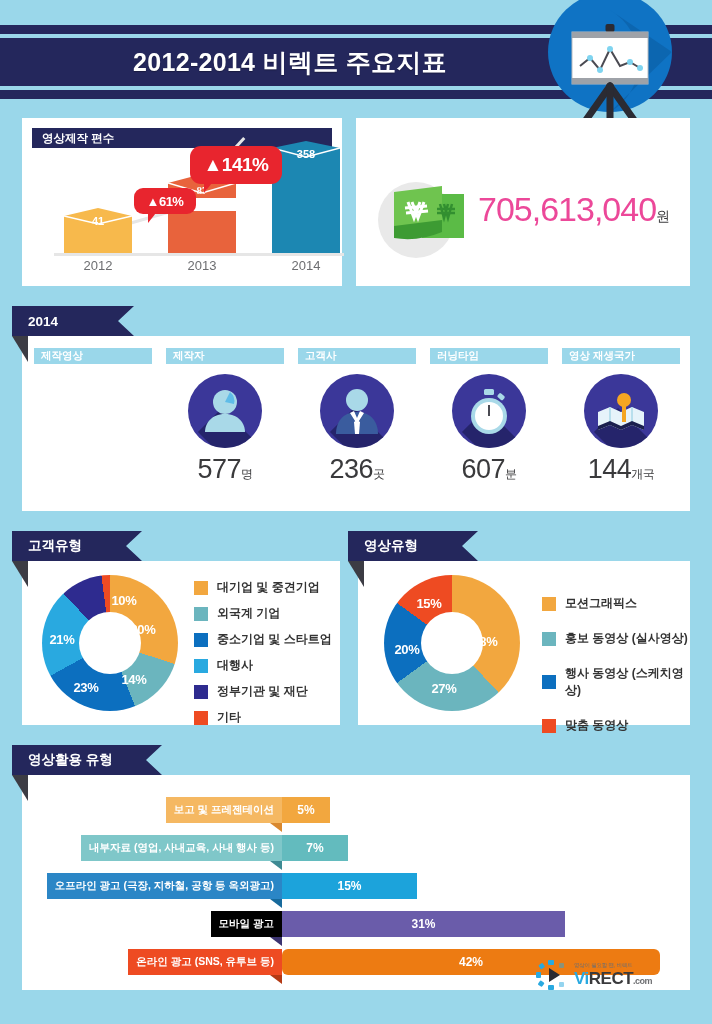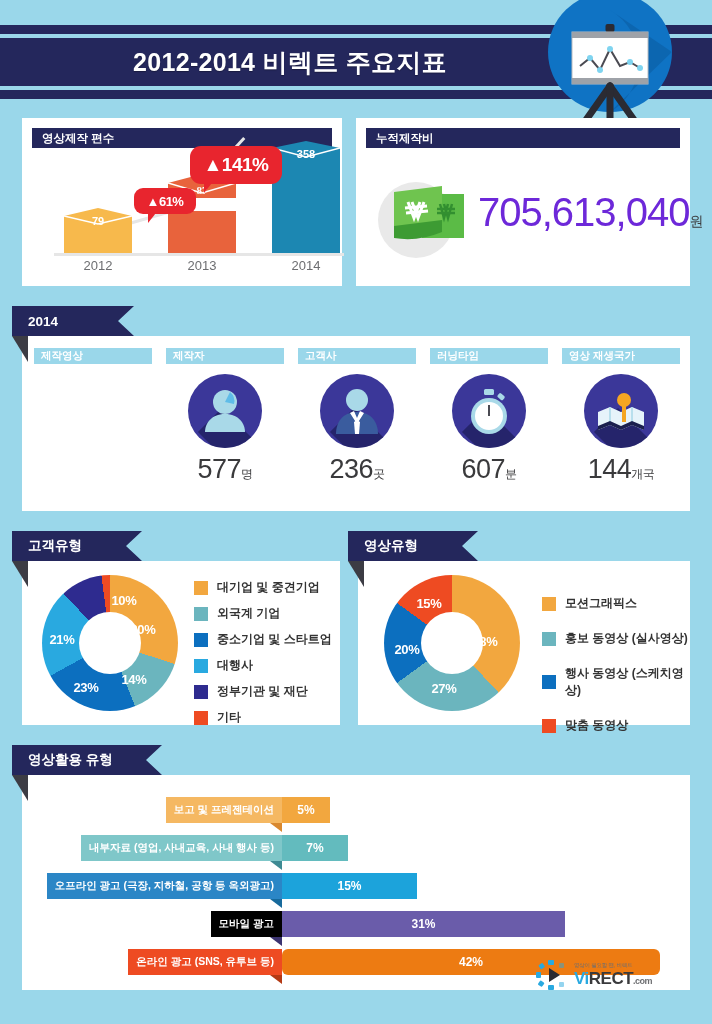--- a/index.html
+++ b/index.html
@@ -168,21 +168,21 @@
       <div class="trend" style="left:150px; top:96px; width:106px; transform:rotate(-47deg);"></div>
 
       <div class="colbar" style="left:42px; top:90px; width:68px; height:45px;">
         <div class="body" style="height:25px; background:#F7B94C;"></div>
         <div class="cap" style="bottom:25px; height:20px;">
           <svg width="68" height="20" viewBox="0 0 68 20" style="position:absolute;left:0;bottom:0">
             <polygon points="0,20 0,8 34,0 68,8 68,20" fill="#F7B94C"></polygon>
             <polygon points="0,8 34,0 68,8 34,16" fill="#FFFFFF" opacity=".0"></polygon>
             <polyline points="0,8 34,16 68,8" fill="none" stroke="#fff" stroke-width="1.5"></polyline>
           </svg>
-          <span style="position:relative; font-size:11px; margin-bottom:1px;">79</span>
+          <span style="position:relative; font-size:11px; margin-bottom:1px;">41</span>
         </div>
       </div>
 
       <div class="colbar" style="left:146px; top:70px; width:68px; height:65px;">
         <div class="body" style="height:42px; background:#E8633C;"></div>
         <div class="cap" style="bottom:55px; height:24px;font-family:Liberation Serif, serif;">
           <svg width="68" height="24" viewBox="0 0 68 24" style="position:absolute;left:0;bottom:0">
             <polygon points="0,24 0,9 34,0 68,9 68,24" fill="#E8633C"></polygon>
             <polyline points="0,9 34,19 68,9" fill="none" stroke="#fff" stroke-width="1.5"></polyline>
           </svg>
@@ -205,21 +205,20 @@
       <div class="bubble" style="left:168px; top:28px; width:92px; height:38px; font-size:19px; border-radius:11px;">▲141%</div>
 
       <div class="axis" style="left:32px; top:135px; width:290px;"></div>
       <div class="yearlbl" style="left:42px; top:140px; width:68px;">2012</div>
       <div class="yearlbl" style="left:146px; top:140px; width:68px;">2013</div>
       <div class="yearlbl" style="left:250px; top:140px; width:68px;">2014</div>
     </div>
   </div>
 
   <div class="panel" style="left:356px; top:118px; width:334px; height:168px;">
-    <div class="subhdr" style="left:10px; top:10px; width:314px;">누적제작비</div>
 
     <div style="position:absolute; left:14px; top:52px;">
       <svg width="110" height="90" viewBox="0 0 110 90">
         <circle cx="46" cy="50" r="38" fill="#E9E9E9"></circle>
         <rect x="52" y="24" width="42" height="44" fill="#5BBB46"></rect>
         <path d="M24 22 L72 16 L72 60 L24 68 Z" fill="#6FC44F"></path>
         <path d="M24 56 L72 50 L72 62 Q48 72 24 68 Z" fill="#3D9B33"></path>
         <g stroke="#fff" stroke-width="3" fill="none">
           <path d="M38 32 L44 48 L50 32"></path>
             <path d="M42 32 L48 48 L54 32"></path>
@@ -229,21 +228,21 @@
         <g stroke="#2E8B2E" stroke-width="2.5" fill="none" opacity=".9">
           <path d="M70 34 L74 48 L78 34"></path>
             <path d="M74 34 L78 48 L82 34"></path>
           <line x1="67" y1="39" x2="85" y2="39"></line>
             <line x1="67" y1="43" x2="85" y2="43"></line>
         </g>
       </svg>
     </div>
 
     <div style="position:absolute; left:122px; top:72px; display:flex; align-items:baseline;">
-      <span style="font-size:40px; color:#6d28d9; letter-spacing:-1px;">705,613,040</span>
+      <span style="font-size:34px; color:#ec4899; letter-spacing:-1px;">705,613,040</span>
       <span style="font-size:14px; color:#3A3A3C;">원</span>
     </div>
   </div>
 
   <div class="ribbon" style="left:12px; top:306px; width:122px;">2014</div>
   <div class="ribbon-tail" style="left:12px; top:336px;"></div>
   <div class="panel" style="left:22px; top:336px; width:668px; height:175px;">
 
     <div class="colhdr" style="left:12px; top:12px; width:118px;">제작영상</div>
     <div class="colhdr" style="left:144px; top:12px; width:118px;">제작자</div>

